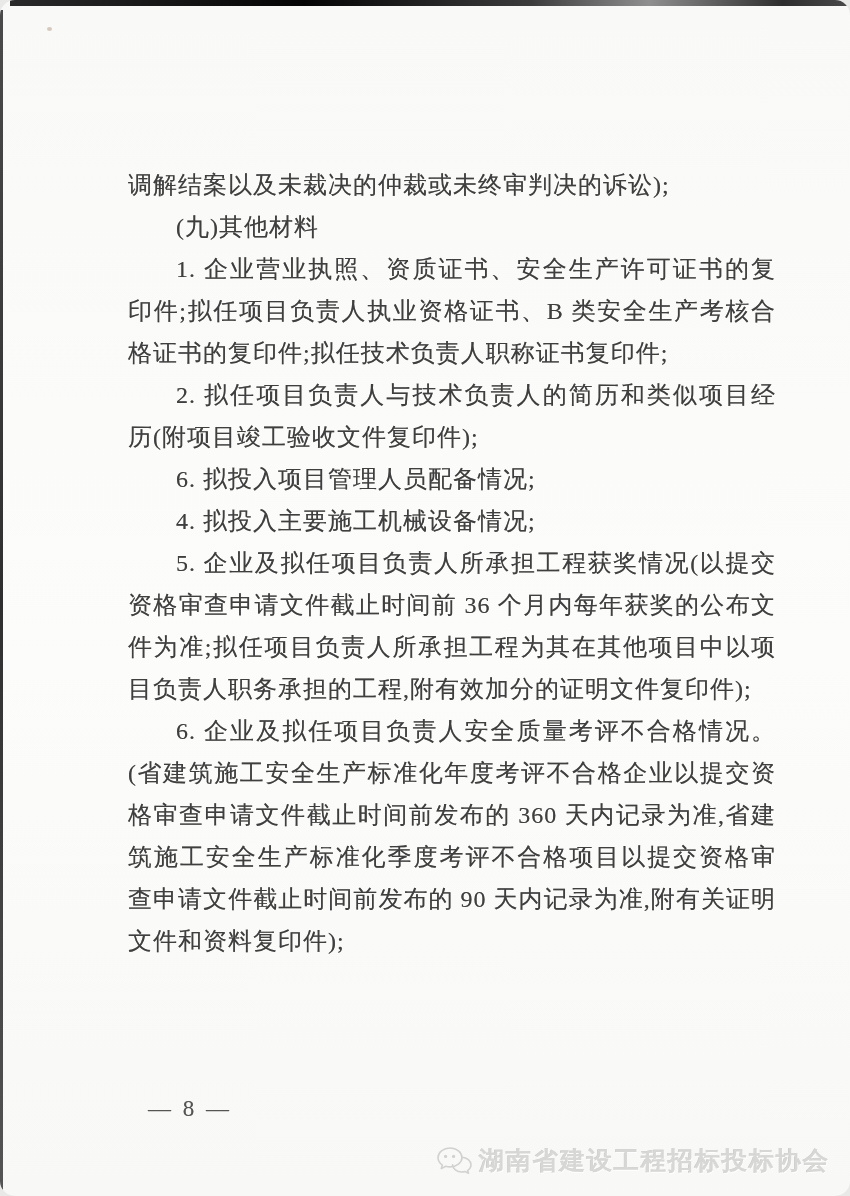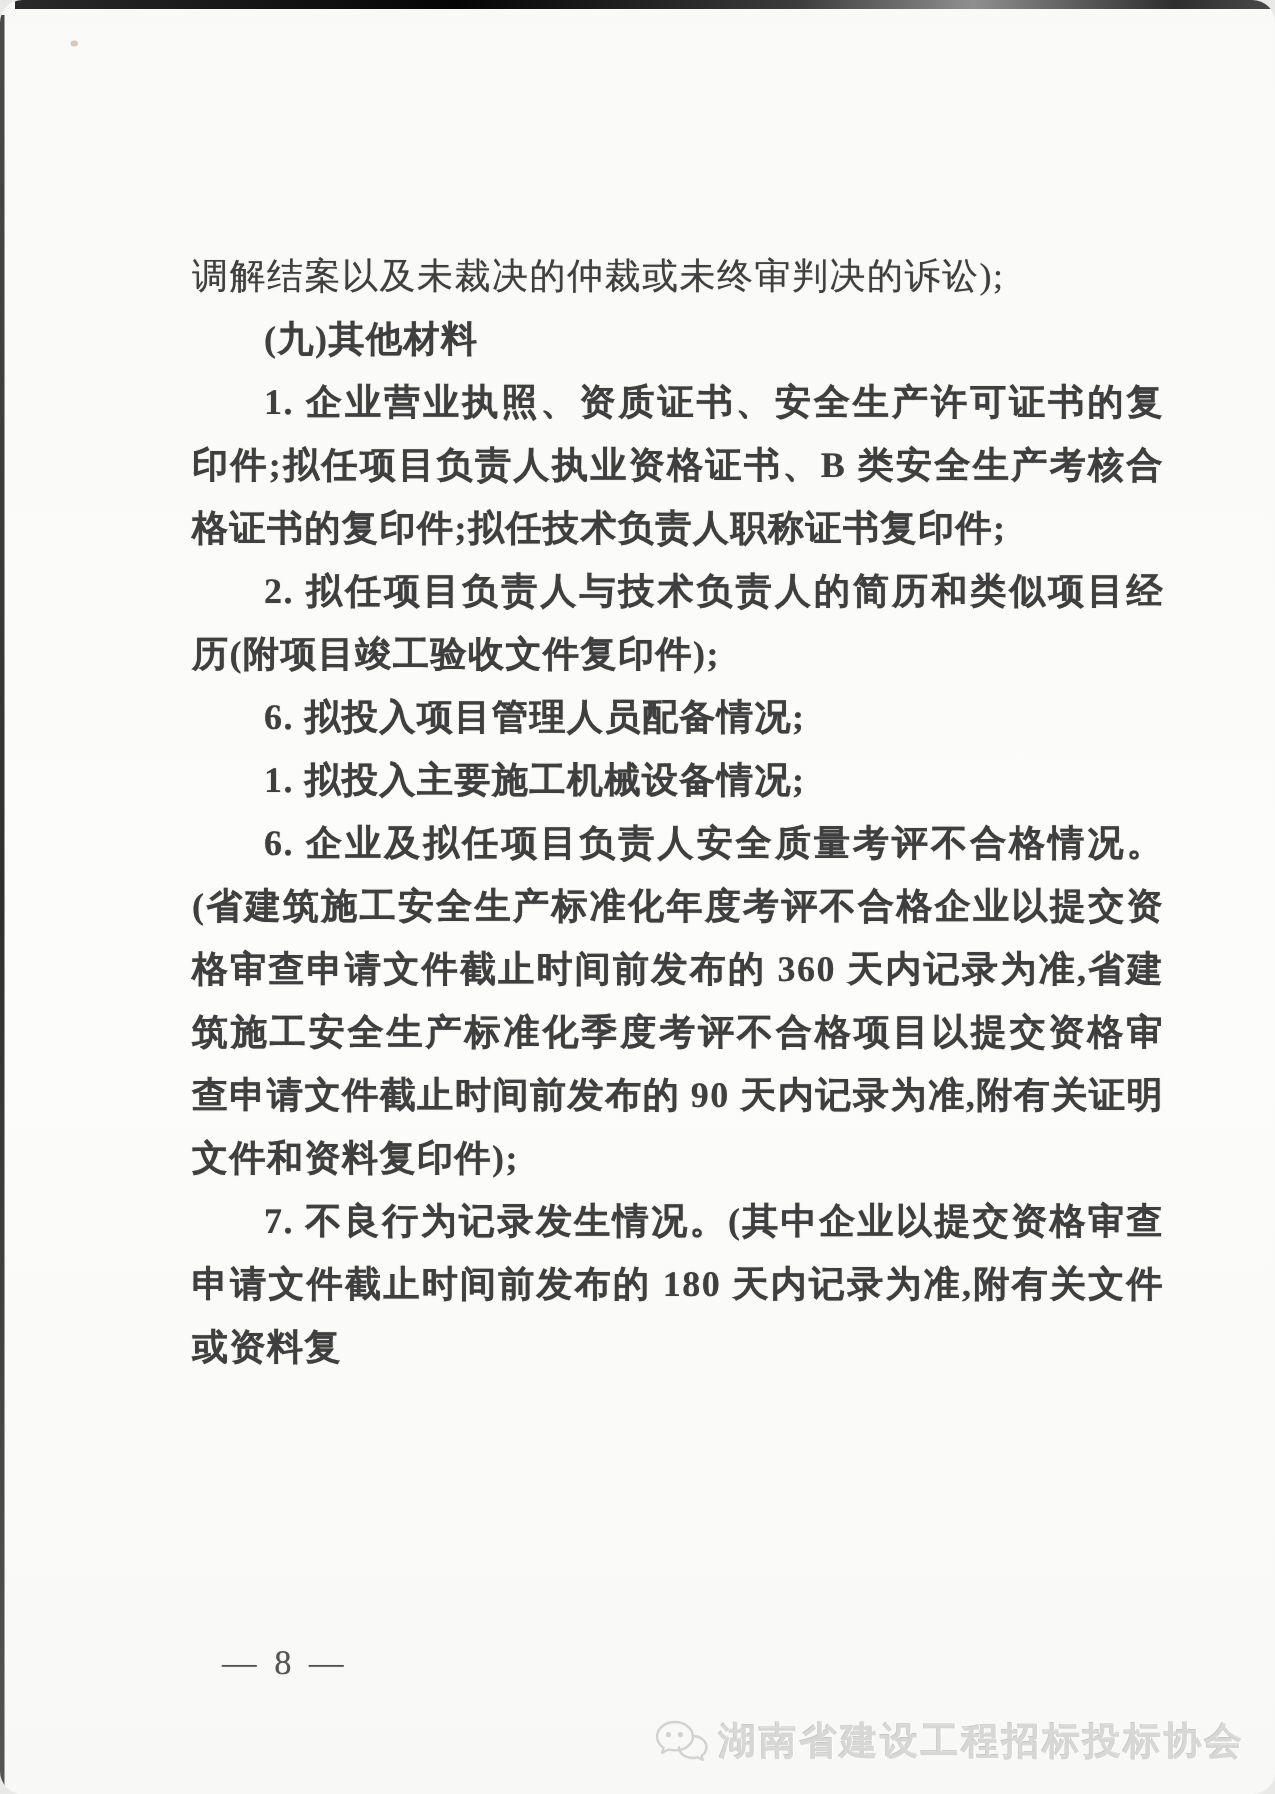--- a/index.html
+++ b/index.html
@@ -46,21 +46,21 @@
     color: #3f3f3f;
     font-size: 24px;
     line-height: 42px;
     letter-spacing: 1px;
     text-align: justify;
   }
   .content p {
     margin: 0;
     text-shadow: 0 0 .6px rgba(63,63,63,.55);
   }
-  .content p.indent { text-indent: 2em; font-weight: bold; }
+  .content p.indent { text-indent: 2em; }
   .footer-page-number {
     position: absolute;
     left: 148px;
     top: 1096px;
     font-size: 23px;
     color: #555;
     letter-spacing: 3px;
     text-shadow: 0 0 .5px rgba(80,80,80,.5);
   }
   .watermark {
@@ -88,23 +88,23 @@
   <div class="edge-top"></div>
   <div class="edge-left"></div>
   <div class="speck"></div>
 
   <main class="content">
     <p>调解结案以及未裁决的仲裁或未终审判决的诉讼);</p>
     <p class="indent">(九)其他材料</p>
     <p class="indent">1. 企业营业执照、资质证书、安全生产许可证书的复印件;拟任项目负责人执业资格证书、B 类安全生产考核合格证书的复印件;拟任技术负责人职称证书复印件;</p>
     <p class="indent">2. 拟任项目负责人与技术负责人的简历和类似项目经历(附项目竣工验收文件复印件);</p>
     <p class="indent">6. 拟投入项目管理人员配备情况;</p>
-    <p class="indent">1. 拟投入主要施工机械设备情况;</p>
+    <p class="indent">4. 拟投入主要施工机械设备情况;</p>
+    <p class="indent">5. 企业及拟任项目负责人所承担工程获奖情况(以提交资格审查申请文件截止时间前 36 个月内每年获奖的公布文件为准;拟任项目负责人所承担工程为其在其他项目中以项目负责人职务承担的工程,附有效加分的证明文件复印件);</p>
     <p class="indent">6. 企业及拟任项目负责人安全质量考评不合格情况。(省建筑施工安全生产标准化年度考评不合格企业以提交资格审查申请文件截止时间前发布的 360 天内记录为准,省建筑施工安全生产标准化季度考评不合格项目以提交资格审查申请文件截止时间前发布的 90 天内记录为准,附有关证明文件和资料复印件);</p>
-    <p class="indent">7. 不良行为记录发生情况。(其中企业以提交资格审查申请文件截止时间前发布的 180 天内记录为准,附有关文件或资料复</p>
   </main>
 
   <div class="footer-page-number">— 8 —</div>
 
   <div class="watermark">
     <svg width="40" height="32" viewBox="0 0 40 32" aria-hidden="true">
       <g fill="none" stroke="#d2d2d0" stroke-width="1.6" stroke-linecap="round" stroke-linejoin="round">
         <path d="M15 3 C8.4 3 3 7.3 3 12.6 c0 3 1.7 5.7 4.4 7.5 L6.3 23.6 l4.5 -2.3 c1.3 .4 2.7 .6 4.2 .6 6.6 0 12 -4.3 12 -9.3 S21.6 3 15 3 Z"></path>
         <path d="M27 12.2 c5 .3 9 3.6 9 7.6 0 2.3 -1.3 4.4 -3.4 5.8 l.9 2.7 -3.5 -1.8 c-1 .3 -2.1 .5 -3.2 .5 -5 0 -9.2 -3.2 -9.2 -7.2"></path>
         <circle cx="10.6" cy="11.4" r="0.9" fill="#d2d2d0"></circle>

